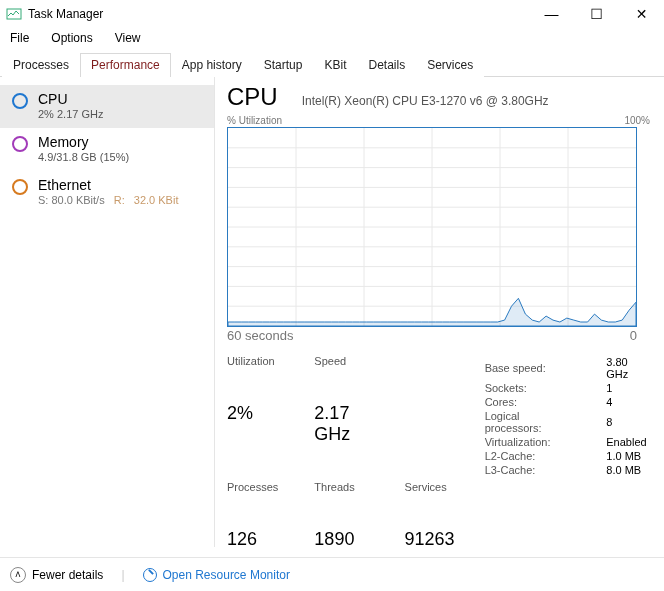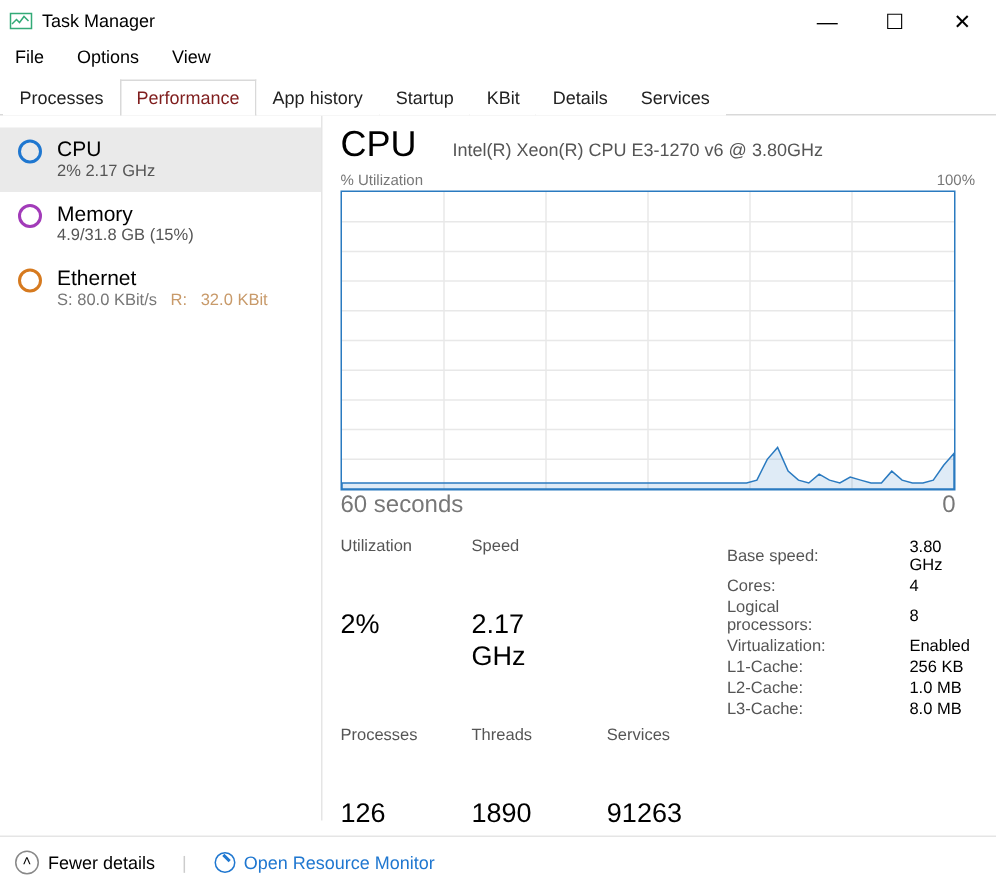--- a/index.html
+++ b/index.html
@@ -35,21 +35,21 @@
 
 .main { flex: 1; padding: 6px 14px 0 12px; }
 .main-head { display: flex; align-items: baseline; gap: 24px; margin-bottom: 4px; }
 .main-head h1 { font-size: 24px; font-weight: 400; }
 .main-head .model { font-size: 12px; color: #555; }
 
 .chart-labels { display: flex; justify-content: space-between; font-size: 10px; color: #777; margin-bottom: 1px; align-items: flex-end; }
 .chart { position: relative; width: 410px; height: 200px; border: 1px solid #2a7ac0; background: #fff; }
 .chart .grid line { stroke: #e8e8e8; stroke-width: 1; }
 .chart .series { fill: rgba(42,122,192,0.15); stroke: #2a7ac0; stroke-width: 1; }
-.axis-labels { display: flex; justify-content: space-between; font-size: 16px; color: #777; width: 410px; margin-top: 1px; }
+.axis-labels { display: flex; justify-content: space-between; font-size: 13px; color: #777; width: 410px; margin-top: 1px; }
 
 .stats { display: flex; margin-top: 12px; gap: 30px; }
 .stats-left { display: grid; grid-template-columns: auto auto auto; column-gap: 18px; row-gap: 2px; gap: 36px; }
 .stats-left .lbl { font-size: 11px; color: #555; }
 .stats-left .val { font-size: 18px; font-weight: 400; }
 .stats-left .uptime-lbl { grid-column: 1 / span 3; font-size: 11px; color: #555; margin-top: 6px; }
 .stats-left .uptime-val { grid-column: 1 / span 3; font-size: 14px; }
 
 .stats-right { font-size: 11px; }
 .stats-right table { border-collapse: collapse; }
@@ -180,34 +180,34 @@
         <div class="uptime-val">6:22:08:07</div>
       </div>
       <div class="stats-right">
         <table>
           <tbody>
               <tr>
                 <td>Base speed:</td>
                 <td>3.80 GHz</td>
               </tr>
           <tr>
+                <td>Sockets:</td>
+                <td>1</td>
+              </tr>
+          <tr>
                 <td>Cores:</td>
                 <td>4</td>
               </tr>
           <tr>
                 <td>Logical processors:</td>
                 <td>8</td>
               </tr>
           <tr>
                 <td>Virtualization:</td>
                 <td>Enabled</td>
-              </tr>
-          <tr>
-                <td>L1-Cache:</td>
-                <td>256 KB</td>
               </tr>
           <tr>
                 <td>L2-Cache:</td>
                 <td>1.0 MB</td>
               </tr>
           <tr>
                 <td>L3-Cache:</td>
                 <td>8.0 MB</td>
               </tr>
         </tbody>

